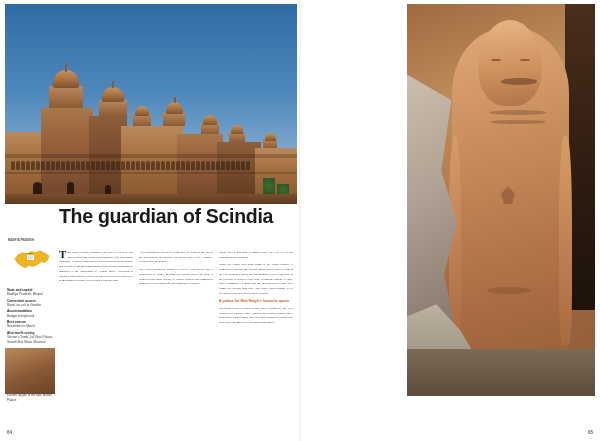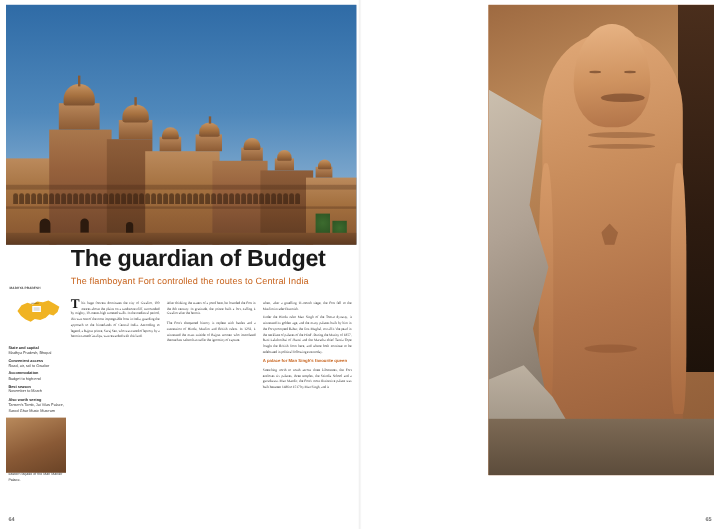--- a/index.html
+++ b/index.html
@@ -334,22 +334,21 @@
         <div class="fb-h">Also worth seeing</div>
         <div class="fb-v">Tansen's Tomb, Jai Vilas Palace, Sarod Ghar Music Museum</div>
       </div>
     </div>
 
     <div class="caption-left">
       <b>Top &amp; right:</b><span> Massive round towers act as reinforcing buttresses to the eastern façade of the Man Mandir Palace.</span>
     </div>
 
     <div class="title-wrap">
-      <h1 class="main-title">The guardian of Budget</h1>
-      <div class="sub-title">The flamboyant Fort controlled the routes to Central India</div>
+      <h1 class="main-title">The guardian of Scindia</h1>
     </div>
 
     <div class="cols-left">
       <div class="col">
         <p class="first">This huge fortress dominates the city of Gwalior, 100 metres above the plains on a sandstone cliff, surrounded by mighty, 10-metre-high turreted walls. In the medieval period, this was one of the most impregnable forts in India, guarding the approach to the hinterlands of Central India. According to legend, a Rajput prince, Suraj Sen, who was cured of leprosy by a hermit named Gwalipa, was rewarded with this land.</p>
       </div>
       <div class="col">
         <p>After drinking the waters of a pond here, he founded the Fort in the 8th century. In gratitude, the prince built a fort, calling it Gwalior after the hermit.</p>
         <p>The Fort's chequered history is replete with battles and a succession of Hindu, Muslim and British rulers. In 1232, it witnessed the mass suicide of Rajput women who immolated themselves rather than suffer the ignominy of capture.</p>
       </div>

